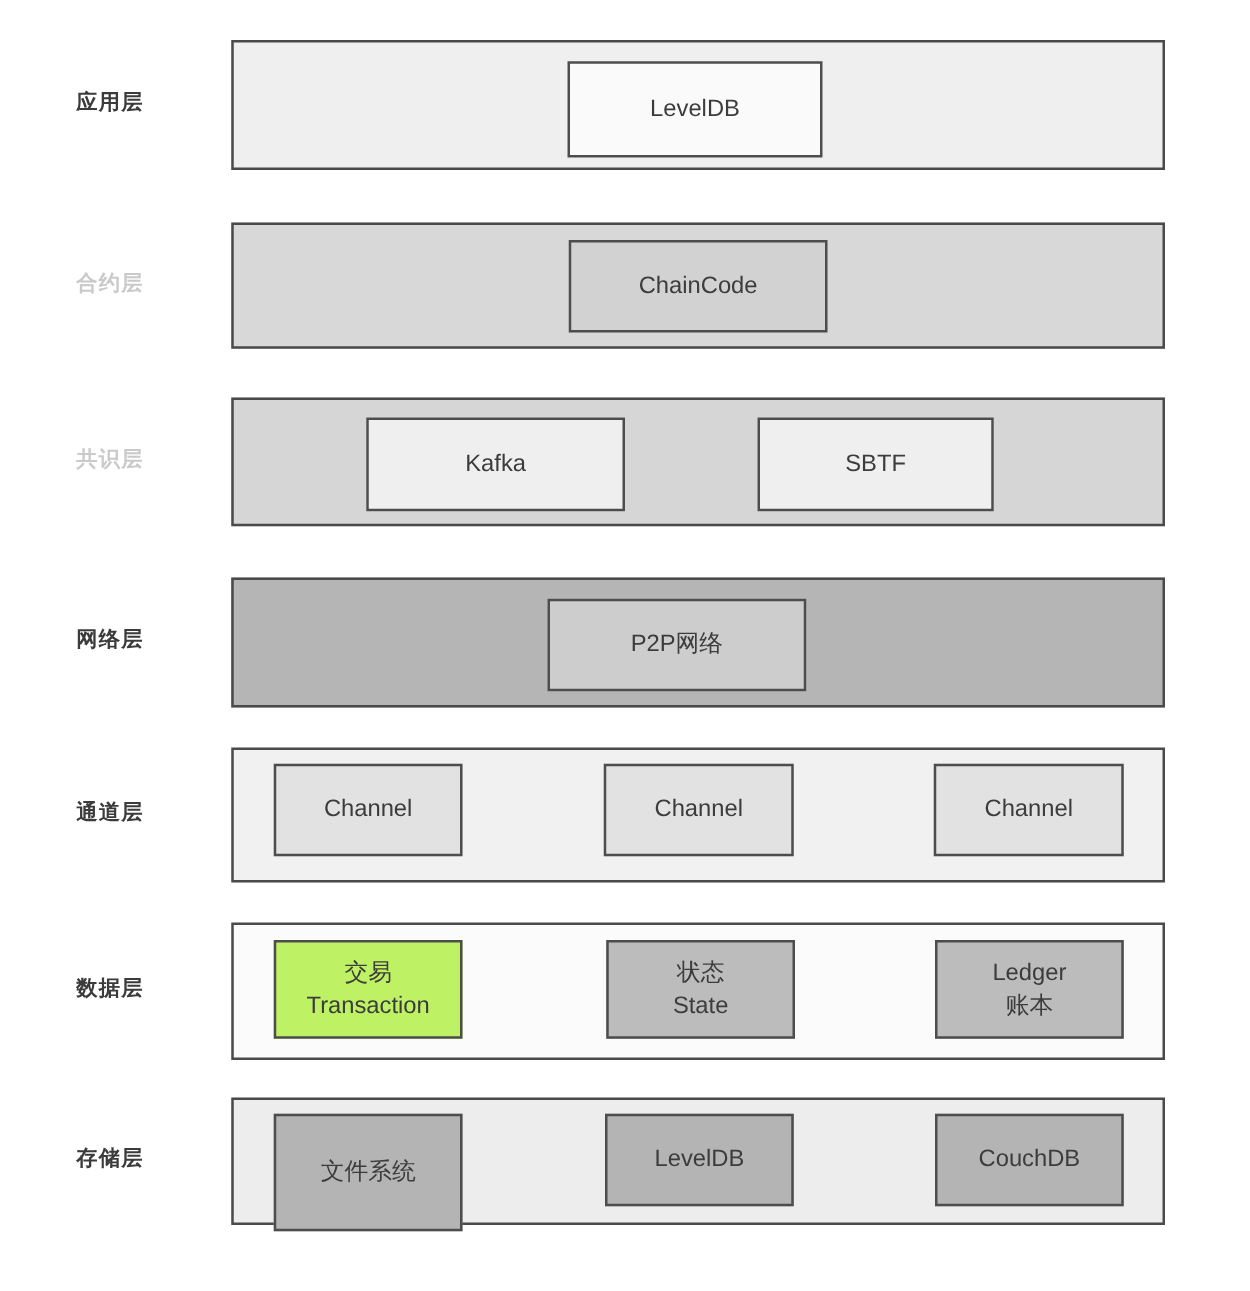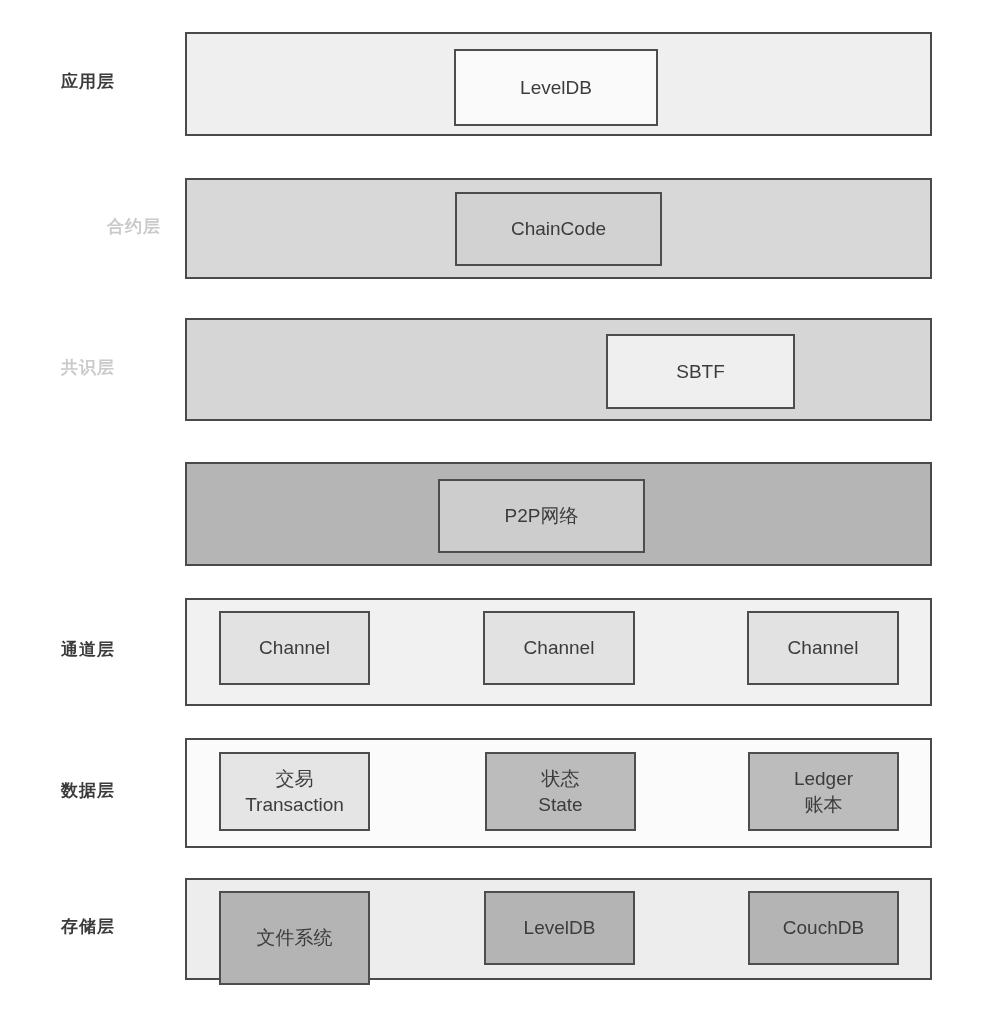--- a/index.html
+++ b/index.html
@@ -66,48 +66,52 @@
 </style>
 </head>
 <body>
 
 <div id="diagram" style="background: rgb(255, 255, 255);">
     <div class="layer-label" style="top: 70px;">应用层</div>
     <div class="band" style="top: 32px; height: 104px; background: rgb(239, 239, 239); border-color: rgb(74, 74, 74);"></div>
     <div class="node" style="left: 454px; top: 49px; width: 204px; height: 77px; background: rgb(250, 250, 250);">
       <span class="line">LevelDB</span>
     </div>
-    <div class="layer-label muted" style="top: 214.5px; padding-left: 46px;">合约层</div>
+    <div class="layer-label muted" style="top: 214.5px;">合约层</div>
     <div class="band" style="top: 178px; height: 101px; background: rgb(216, 216, 216); border-color: rgb(74, 74, 74);"></div>
     <div class="node" style="left: 455px; top: 192px; width: 207px; height: 74px; background: rgb(210, 210, 210);">
       <span class="line">ChainCode</span>
     </div>
     <div class="layer-label muted" style="top: 355.5px;">共识层</div>
     <div class="band" style="top: 318px; height: 103px; background: rgb(214, 214, 214); border-color: rgb(74, 74, 74);"></div>
+    <div class="node" style="left: 293px; top: 334px; width: 207px; height: 75px; background: rgb(239, 239, 239);">
+      <span class="line">Kafka</span>
+    </div>
     <div class="node" style="left: 606px; top: 334px; width: 189px; height: 75px; background: rgb(239, 239, 239);">
       <span class="line">SBTF</span>
     </div>
+    <div class="layer-label" style="top: 500px;">网络层</div>
     <div class="band" style="top: 462px; height: 104px; background: rgb(181, 181, 181); border-color: rgb(74, 74, 74);"></div>
     <div class="node" style="left: 438px; top: 479px; width: 207px; height: 74px; background: rgb(205, 205, 205);">
       <span class="line">P2P网络</span>
     </div>
     <div class="layer-label" style="top: 638px;">通道层</div>
     <div class="band" style="top: 598px; height: 108px; background: rgb(241, 241, 241); border-color: rgb(74, 74, 74);"></div>
     <div class="node" style="left: 219px; top: 611px; width: 151px; height: 74px; background: rgb(226, 226, 226);">
       <span class="line">Channel</span>
     </div>
     <div class="node" style="left: 483px; top: 611px; width: 152px; height: 74px; background: rgb(226, 226, 226);">
       <span class="line">Channel</span>
     </div>
     <div class="node" style="left: 747px; top: 611px; width: 152px; height: 74px; background: rgb(226, 226, 226);">
       <span class="line">Channel</span>
     </div>
     <div class="layer-label" style="top: 779px;">数据层</div>
     <div class="band" style="top: 738px; height: 110px; background: rgb(251, 251, 251); border-color: rgb(74, 74, 74);"></div>
-    <div class="node" style="left: 219px; top: 752px; width: 151px; height: 79px; background: #e5e5e5;">
+    <div class="node" style="left: 219px; top: 752px; width: 151px; height: 79px; background: #bef264;">
       <span class="line">交易</span>
       <span class="line">Transaction</span>
     </div>
     <div class="node" style="left: 485px; top: 752px; width: 151px; height: 79px; background: rgb(188, 188, 188);">
       <span class="line">状态</span>
       <span class="line">State</span>
     </div>
     <div class="node" style="left: 748px; top: 752px; width: 151px; height: 79px; background: rgb(188, 188, 188);">
       <span class="line">Ledger</span>
       <span class="line">账本</span>

